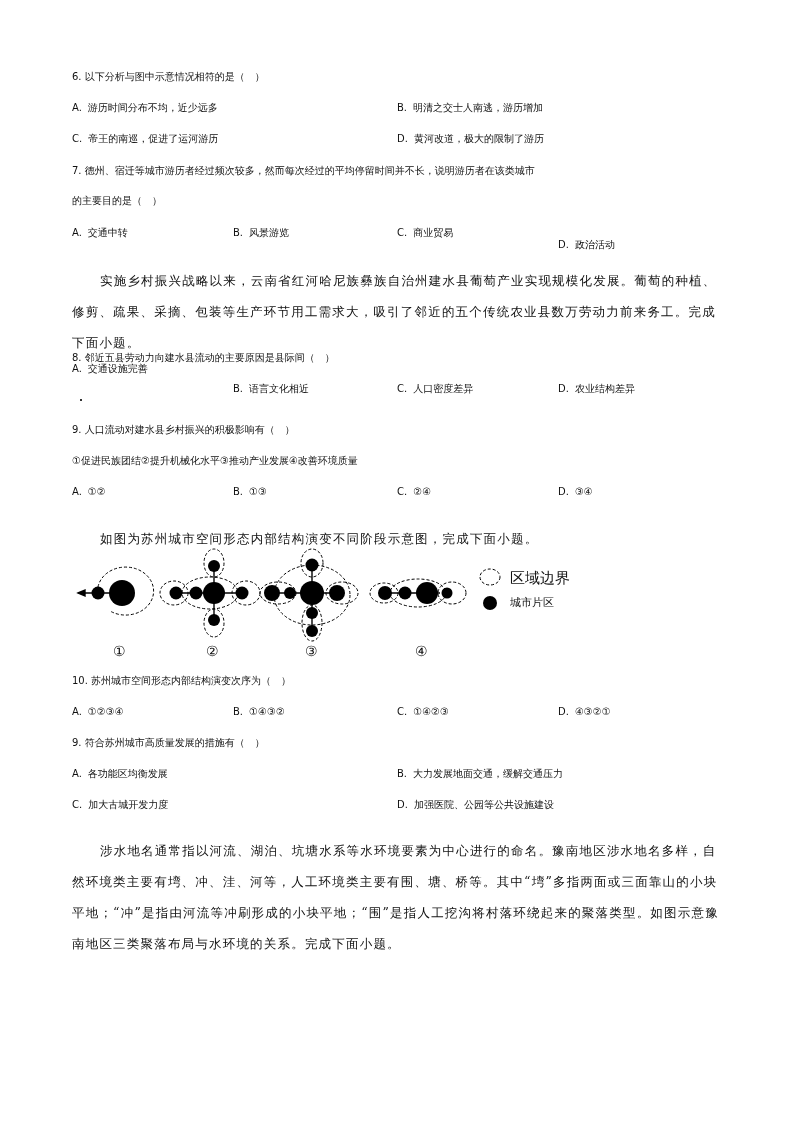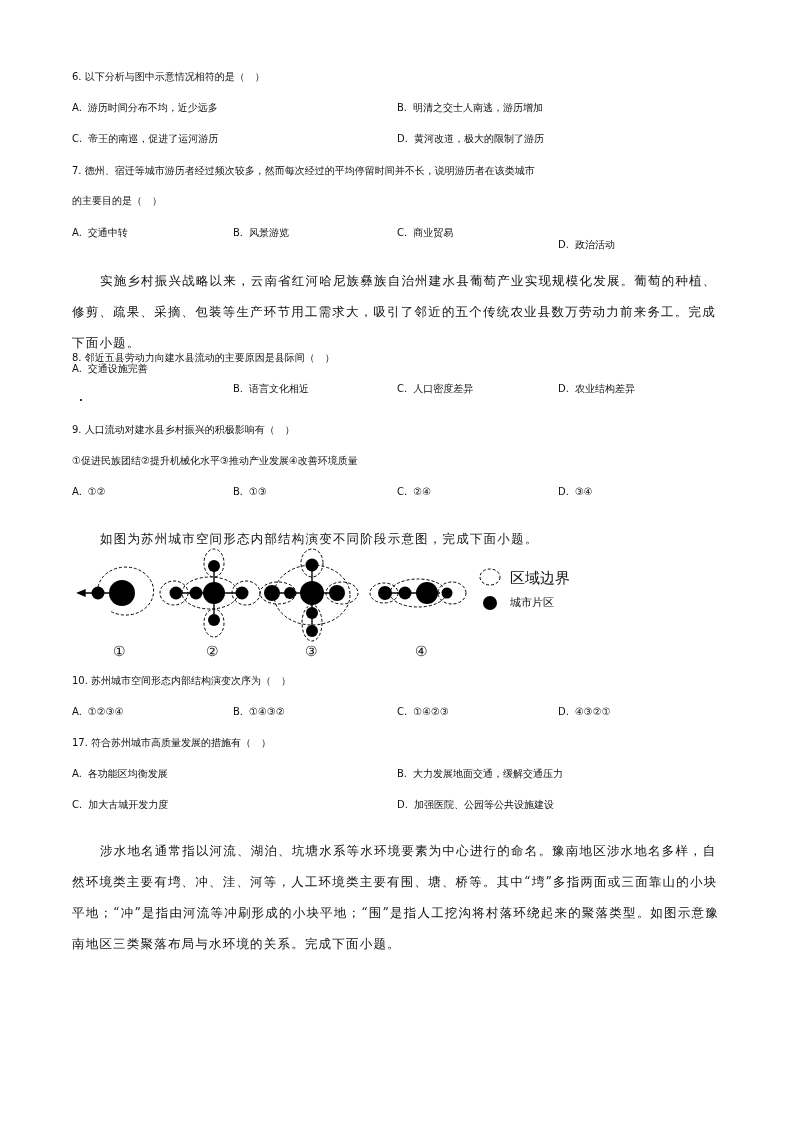--- a/index.html
+++ b/index.html
@@ -116,19 +116,19 @@
   <span style="position:absolute;left:233px;top:98px;font-family:'DejaVu Serif',serif;font-size:14px;">③</span>
   <span style="position:absolute;left:343px;top:98px;font-family:'DejaVu Serif',serif;font-size:14px;">④</span>
 </div>
 
 <div class="line" style="top:672px">10. 苏州城市空间形态内部结构演变次序为（　）</div>
 <div class="opt" style="left:72px;top:703px"><span class="lbl">A.</span><span>①②③④</span></div>
 <div class="opt" style="left:233px;top:703px"><span class="lbl">B.</span><span>①④③②</span></div>
 <div class="opt" style="left:397px;top:703px"><span class="lbl">C.</span><span>①④②③</span></div>
 <div class="opt" style="left:558px;top:703px"><span class="lbl">D.</span><span>④③②①</span></div>
 
-<div class="line" style="top:734px">17. 符合苏州城市高质量发展的措施有（　）</div>
+<div class="line" style="top:734px">9. 符合苏州城市高质量发展的措施有（　）</div>
 <div class="opt" style="left:72px;top:765px"><span class="lbl">A.</span><span>各功能区均衡发展</span></div>
 <div class="opt" style="left:397px;top:765px"><span class="lbl">B.</span><span>大力发展地面交通，缓解交通压力</span></div>
 <div class="opt" style="left:72px;top:796px"><span class="lbl">C.</span><span>加大古城开发力度</span></div>
 <div class="opt" style="left:397px;top:796px"><span class="lbl">D.</span><span>加强医院、公园等公共设施建设</span></div>
 
 <div class="para" style="top:819px">涉水地名通常指以河流、湖泊、坑塘水系等水环境要素为中心进行的命名。豫南地区涉水地名多样，自然环境类主要有塆、冲、洼、河等，人工环境类主要有围、塘、桥等。其中“塆”多指两面或三面靠山的小块平地；“冲”是指由河流等冲刷形成的小块平地；“围”是指人工挖沟将村落环绕起来的聚落类型。如图示意豫南地区三类聚落布局与水环境的关系。完成下面小题。</div>
 
 </body></html>

